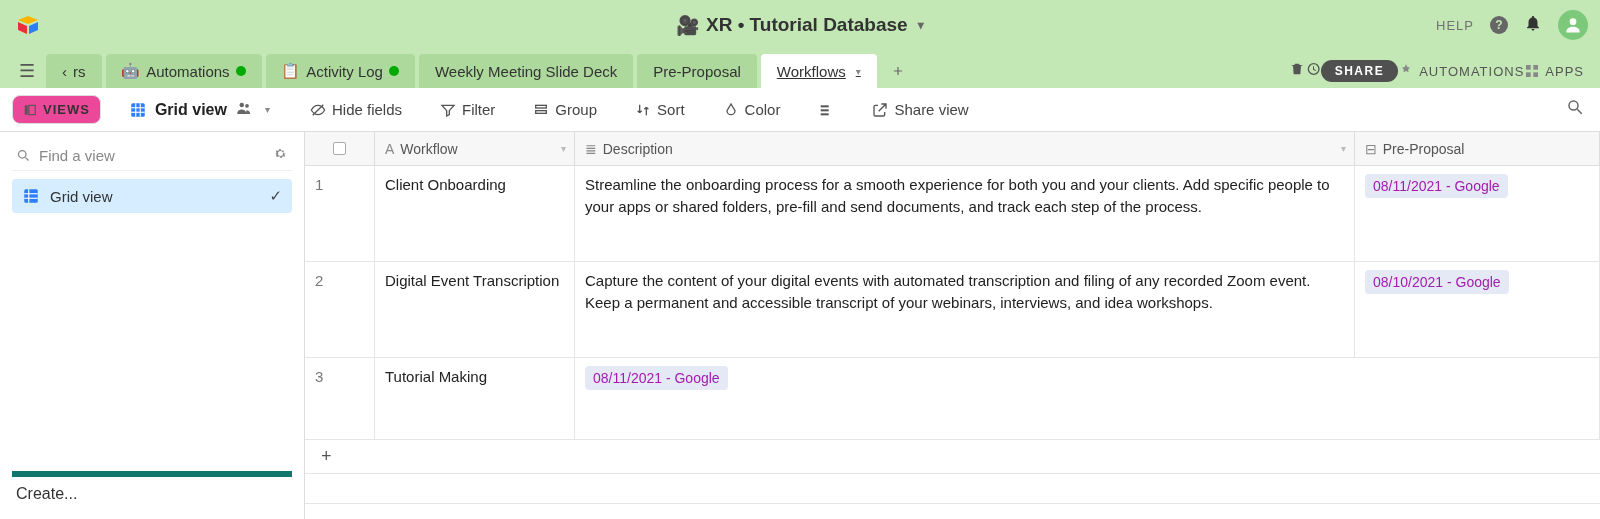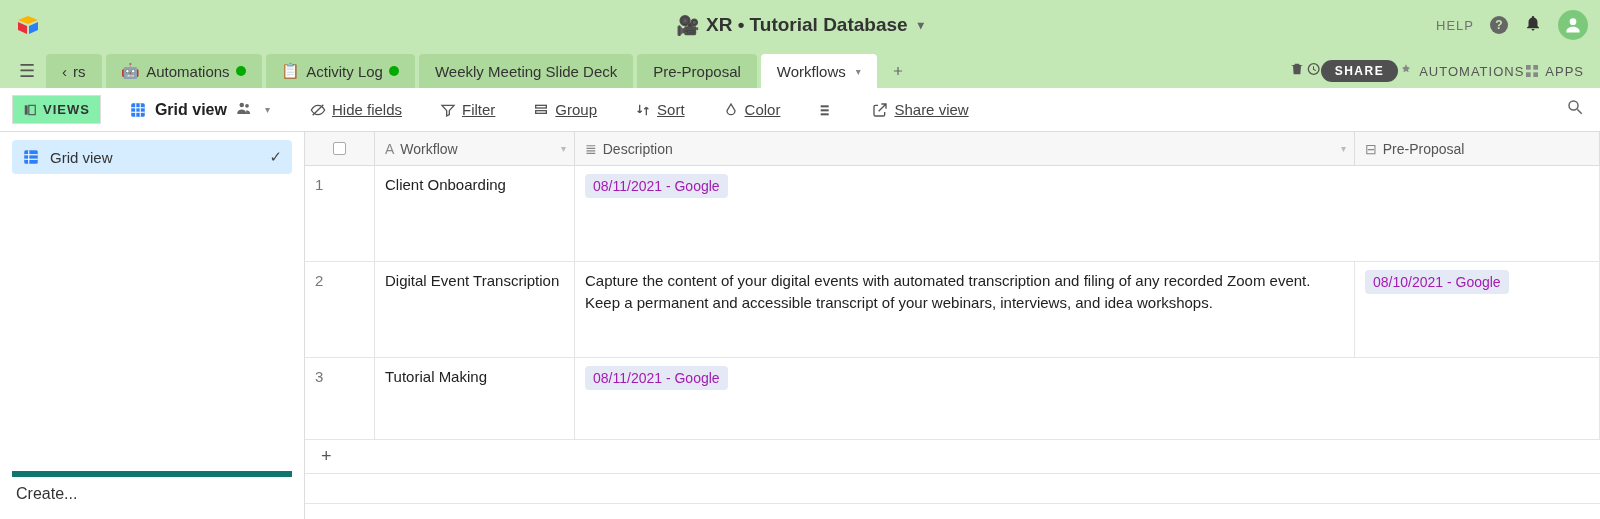--- a/index.html
+++ b/index.html
@@ -16,40 +16,40 @@
   .help-text { font-size: 13px; letter-spacing: 1px; color: #737373; font-weight: 500; }
   .help-icon { width: 18px; height: 18px; border-radius: 50%; background: #666; color: #c4e8b5; display: flex; align-items: center; justify-content: center; font-size: 12px; font-weight: bold; }
   .bell-icon { font-size: 18px; color: #333; }
   .avatar { width: 30px; height: 30px; border-radius: 50%; background: #7cc97c; display: flex; align-items: center; justify-content: center; }
   .avatar-inner { width: 20px; height: 20px; fill: #fff; }
   
   
   .tabs-bar { height: 38px; background: #c4e8b5; display: flex; align-items: flex-end; padding: 0 12px; gap: 4px; }
   .hamburger { width: 30px; height: 34px; display: flex; align-items: center; justify-content: center; color: #555; font-size: 18px; cursor: pointer; }
   .tab { height: 34px; padding: 0 16px; display: flex; align-items: center; gap: 6px; background: #aed99d; border-radius: 4px 4px 0 0; font-size: 15px; color: #333; cursor: pointer; white-space: nowrap; }
-  .tab.active { background: #fff; font-weight: 500; }
+  .tab.active { background: #fff; font-weight: 500; text-decoration: underline; }
   .tab .emoji { font-size: 15px; }
   .tab .dot { width: 10px; height: 10px; border-radius: 50%; background: #0a0; display: inline-block; }
   .tab-caret { color: #888; font-size: 10px; margin-left: 4px; }
   .add-tab { width: 34px; height: 34px; display: flex; align-items: center; justify-content: center; color: #555; cursor: pointer; font-size: 18px; }
   .tabs-right { margin-left: auto; display: flex; align-items: center; gap: 0; height: 34px; padding-right: 4px; }
   .trash-icon, .history-icon { color: #555; font-size: 16px; cursor: pointer; }
   .share-pill { background: #505050; color: #fff; padding: 4px 14px; border-radius: 12px; font-size: 12px; letter-spacing: 1.5px; font-weight: 600; cursor: pointer; }
   .automations-btn, .apps-btn { display: flex; align-items: center; gap: 5px; font-size: 13px; letter-spacing: 1px; color: #555; font-weight: 500; cursor: pointer; }
   .auto-icon { width: 16px; height: 16px; fill: #888; }
   
   
   .toolbar { height: 44px; border-bottom: 1px solid #ddd; display: flex; align-items: center; padding: 0 12px; gap: 8px; background: #fff; }
-  .views-btn { display: flex; align-items: center; gap: 6px; padding: 6px 10px; background: #86efac; border: 1px solid #ddd; border-radius: 0; font-size: 13px; letter-spacing: 1px; font-weight: 600; color: #333; cursor: pointer; }
+  .views-btn { display: flex; align-items: center; gap: 6px; padding: 6px 10px; background: #ec4899; border: 1px solid #ddd; border-radius: 8px; font-size: 13px; letter-spacing: 1px; font-weight: 600; color: #333; cursor: pointer; }
   .sidebar-icon-svg { width: 14px; height: 14px; fill: #555; }
   .view-selector { display: flex; align-items: center; gap: 8px; padding: 4px 10px; cursor: pointer; margin-left: 10px; }
   .grid-icon { width: 18px; height: 18px; fill: #2d7ff9; }
   .view-name { font-size: 16px; font-weight: 600; color: #222; }
   .people-icon { color: #666; font-size: 16px; }
-  .tool-btn { display: flex; align-items: center; gap: 6px; padding: 4px 8px; color: #444; font-size: 15px; cursor: pointer; border-radius: 3px; margin-left: 14px; text-decoration: underline; }
+  .tool-btn { display: flex; align-items: center; gap: 6px; padding: 4px 8px; color: #444; font-size: 15px; cursor: pointer; border-radius: 3px; margin-left: 14px; }
   .tool-btn .ico { width: 16px; height: 16px; fill: #555; }
   .toolbar-right { margin-left: auto; }
   .search-btn { font-size: 18px; color: #666; cursor: pointer; padding: 4px; }
   
   
   .main { display: flex; height: calc(519px - 50px - 38px - 44px); }
   
   
   .sidebar { width: 305px; border-right: 1px solid #ddd; padding: 8px 12px; display: flex; flex-direction: column; }
   .find-view { display: flex; align-items: center; gap: 8px; padding: 6px 4px; border-bottom: 1px solid #eee; margin-bottom: 8px; }
@@ -260,20 +260,32 @@
           <circle cx="10" cy="10" r="6"></circle>
           <line x1="15" y1="15" x2="21" y2="21"></line>
         </svg>
     </div>
   </div>
 </div>
 
 <div class="main">
 
   <div class="sidebar">
+    <div class="find-view">
+      <svg width="15" height="15" viewBox="0 0 24 24" fill="none" stroke="#888" stroke-width="2">
+          <circle cx="10" cy="10" r="6"></circle>
+          <line x1="15" y1="15" x2="20" y2="20"></line>
+        </svg>
+      <input type="text" placeholder="Find a view" style="">
+      <span class="gear">
+        <svg width="15" height="15" viewBox="0 0 24 24" fill="#888">
+            <path d="M12 8a4 4 0 100 8 4 4 0 000-8zm9 4l-2 .5-.7 1.7 1 1.8-1.4 1.4-1.8-1-1.7.7-.5 2h-2l-.5-2-1.7-.7-1.8 1L4.5 16l1-1.8L4.8 12.5 3 12l2-.5.7-1.7-1-1.8L6.1 6.6l1.8 1 1.7-.7.5-2h2l.5 2 1.7.7 1.8-1 1.4 1.4-1 1.8.7 1.7z"></path>
+          </svg>
+      </span>
+    </div>
     <div class="view-item selected">
       <svg class="grid-icon" width="16" height="16" viewBox="0 0 24 24">
           <rect x="3" y="3" width="18" height="18" rx="2" fill="#2d7ff9"></rect>
           <line x1="3" y1="9" x2="21" y2="9" stroke="#fff" stroke-width="1.5"></line>
           <line x1="3" y1="15" x2="21" y2="15" stroke="#fff" stroke-width="1.5"></line>
           <line x1="9" y1="3" x2="9" y2="21" stroke="#fff" stroke-width="1.5"></line>
         </svg>
       <span>Grid view</span>
       <span class="view-check">✓</span>
     </div>
@@ -299,20 +311,21 @@
       </div>
       <div class="col col-prep hname">
         <span class="field-icon">⊟</span>
         <span>Pre-Proposal</span>
       </div>
     </div>
     <div class="grid-body">
       <div class="row">
         <div class="cell rownum">1</div>
         <div class="cell workflow">Client Onboarding</div>
+        <div class="cell desc">Streamline the onboarding process for a smooth experience for both you and your clients. Add specific people to your apps or shared folders, pre-fill and send documents, and track each step of the process.</div>
         <div class="cell prep">
           <span class="pill">08/11/2021 - Google</span>
         </div>
       </div>
       <div class="row">
         <div class="cell rownum">2</div>
         <div class="cell workflow">Digital Event Transcription</div>
         <div class="cell desc">Capture the content of your digital events with automated transcription and filing of any recorded Zoom event. Keep a permanent and accessible transcript of your webinars, interviews, and idea workshops.</div>
         <div class="cell prep">
           <span class="pill">08/10/2021 - Google</span>

